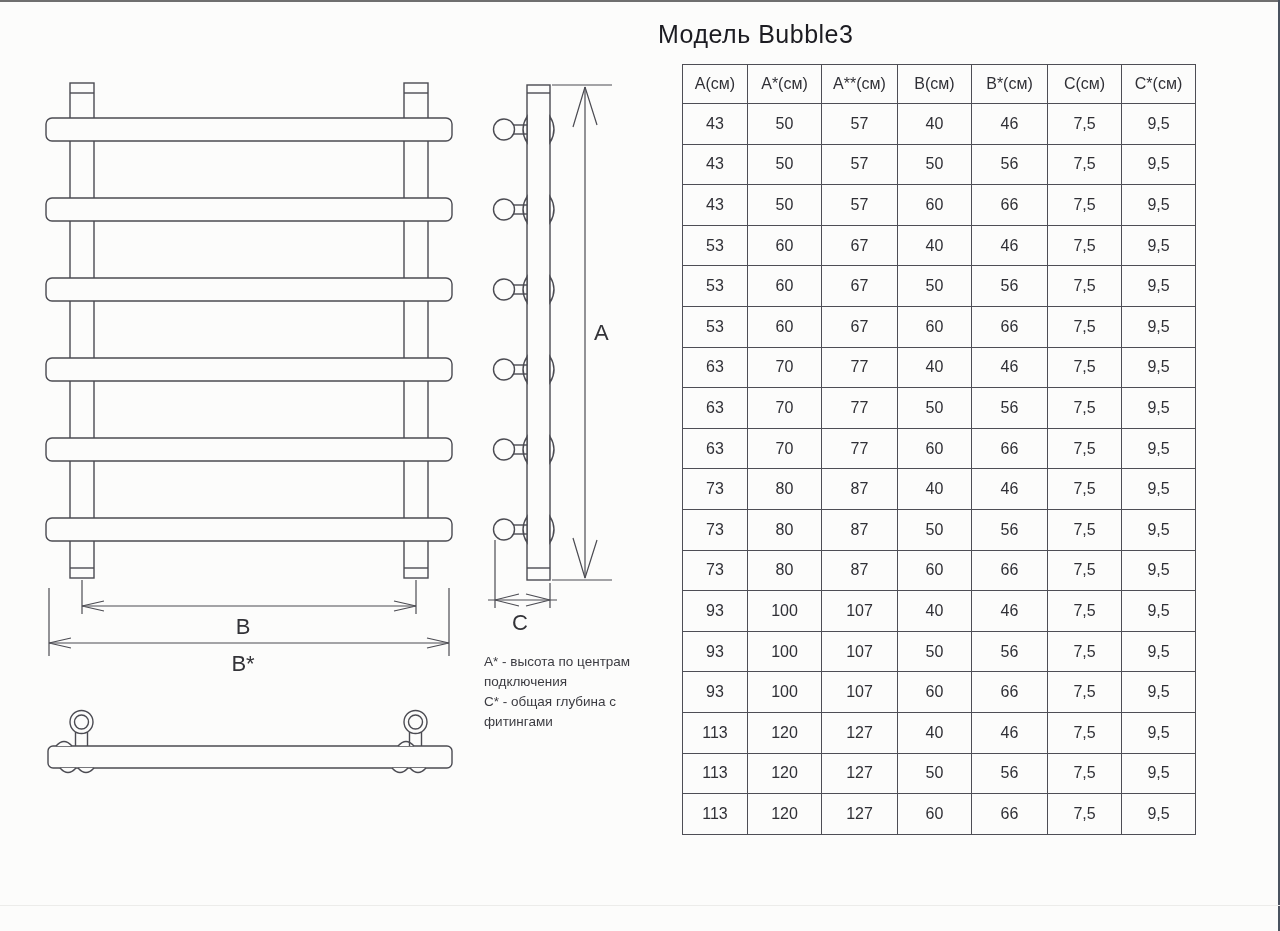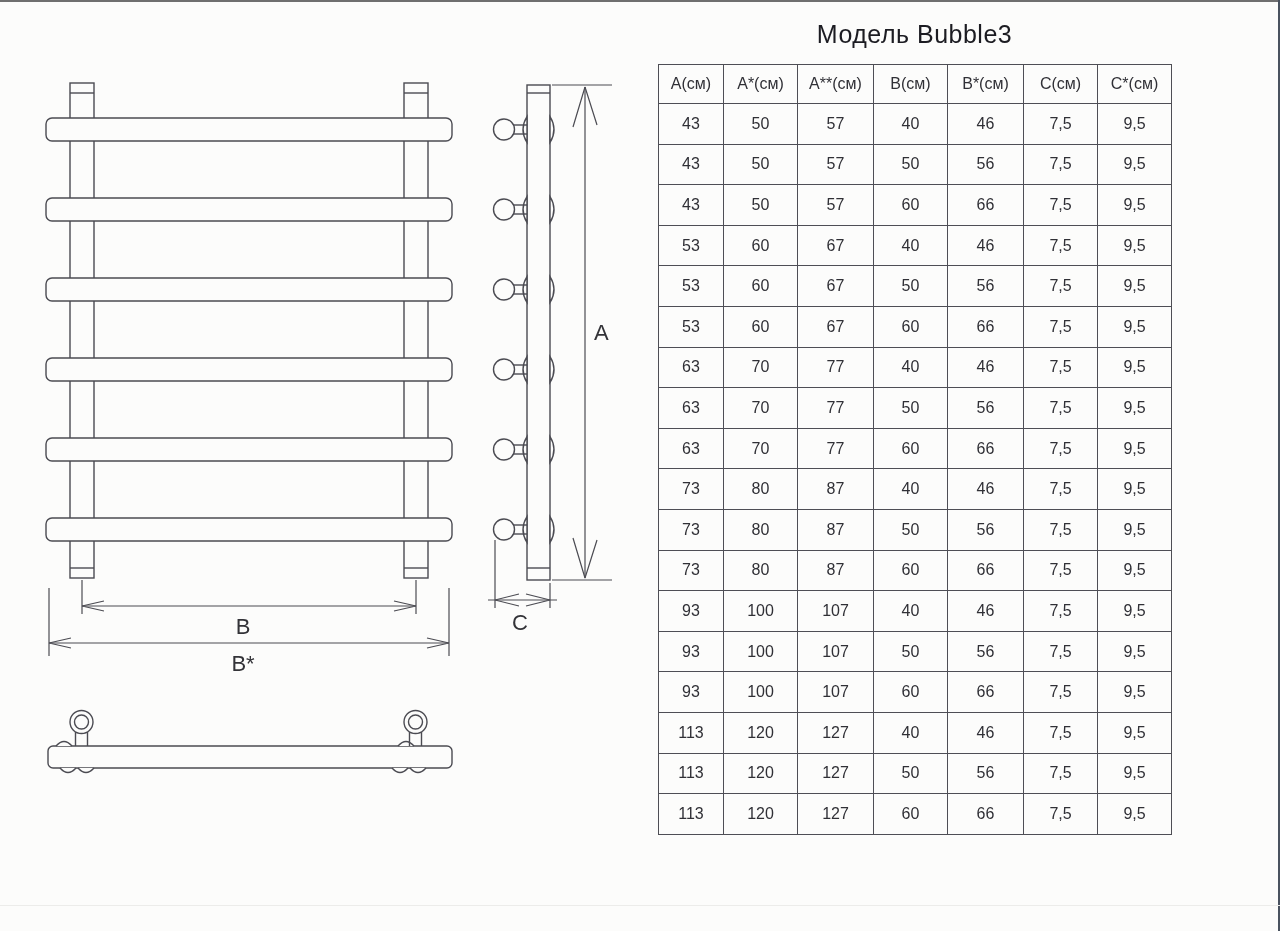--- a/index.html
+++ b/index.html
@@ -9,32 +9,32 @@
     font-family:"Liberation Sans", sans-serif;
   }
   .scan-top{position:absolute;top:0;left:0;width:1280px;height:2px;background:#6f6f6f;}
   .scan-right{position:absolute;top:0;right:0;width:2px;height:931px;background:#49525f;}
   .scan-bottom{position:absolute;top:905px;left:0;width:1280px;height:1px;background:#ececea;}
 
   .drawing-svg{position:absolute;left:0;top:0;}
 
   .page-title{
     position:absolute;left:658px;top:20px;width:513px;
-    text-align:center;font-size:25px;color:#1c1c22;letter-spacing:.5px;
+    text-align:left;font-size:25px;color:#1c1c22;letter-spacing:.5px;
   }
 
   .legend{
     position:absolute;left:484px;top:652px;width:180px;
     font-size:13.5px;line-height:20px;color:#3c3c42;
   }
 
   .spec-table-wrap{position:absolute;left:658px;top:64px;}
   table.spec{
     border-collapse:collapse;table-layout:fixed;width:513px;
-    font-size:16px;color:#303036;
+    font-size:16px;color:#303036;margin-left:24px;
   }
   table.spec th, table.spec td{
     border:1.6px solid #4e4e55;text-align:center;vertical-align:middle;
     font-weight:normal;padding:0;
   }
   table.spec th{height:38px;}
   table.spec td{height:39.6px;}
 
   svg text{fill:#333338;font-family:"Liberation Sans", sans-serif;font-size:22px;}
 </style>
@@ -149,20 +149,22 @@
   <g stroke="#4b4b52" stroke-width="1.2" fill="none">
     <line x1="495" y1="540" x2="495" y2="608"></line>
     <line x1="550" y1="583" x2="550" y2="608"></line>
     <line x1="488" y1="600" x2="557" y2="600"></line>
     <path d="M495 600 l24 -6 M495 600 l24 6 M550 600 l-24 -6 M550 600 l-24 6"></path>
     <text x="520" y="630" text-anchor="middle" stroke="none">С</text>
   </g>
 </svg>
 
 <div class="legend">
+  <div>А* - высота по центрам подключения</div>
+  <div>С* - общая глубина с фитингами</div>
 </div>
 
 <div class="page-title">Модель Bubble3</div>
 
 <div class="spec-table-wrap">
   <table class="spec">
     <colgroup>
       <col style="width:65px">
         <col style="width:74px">
         <col style="width:76px">

